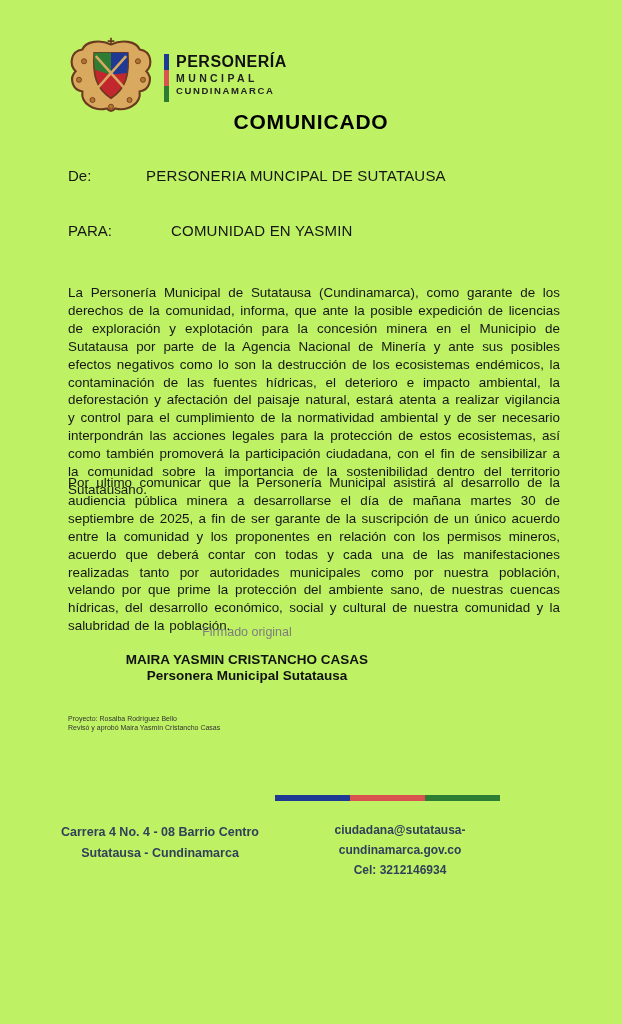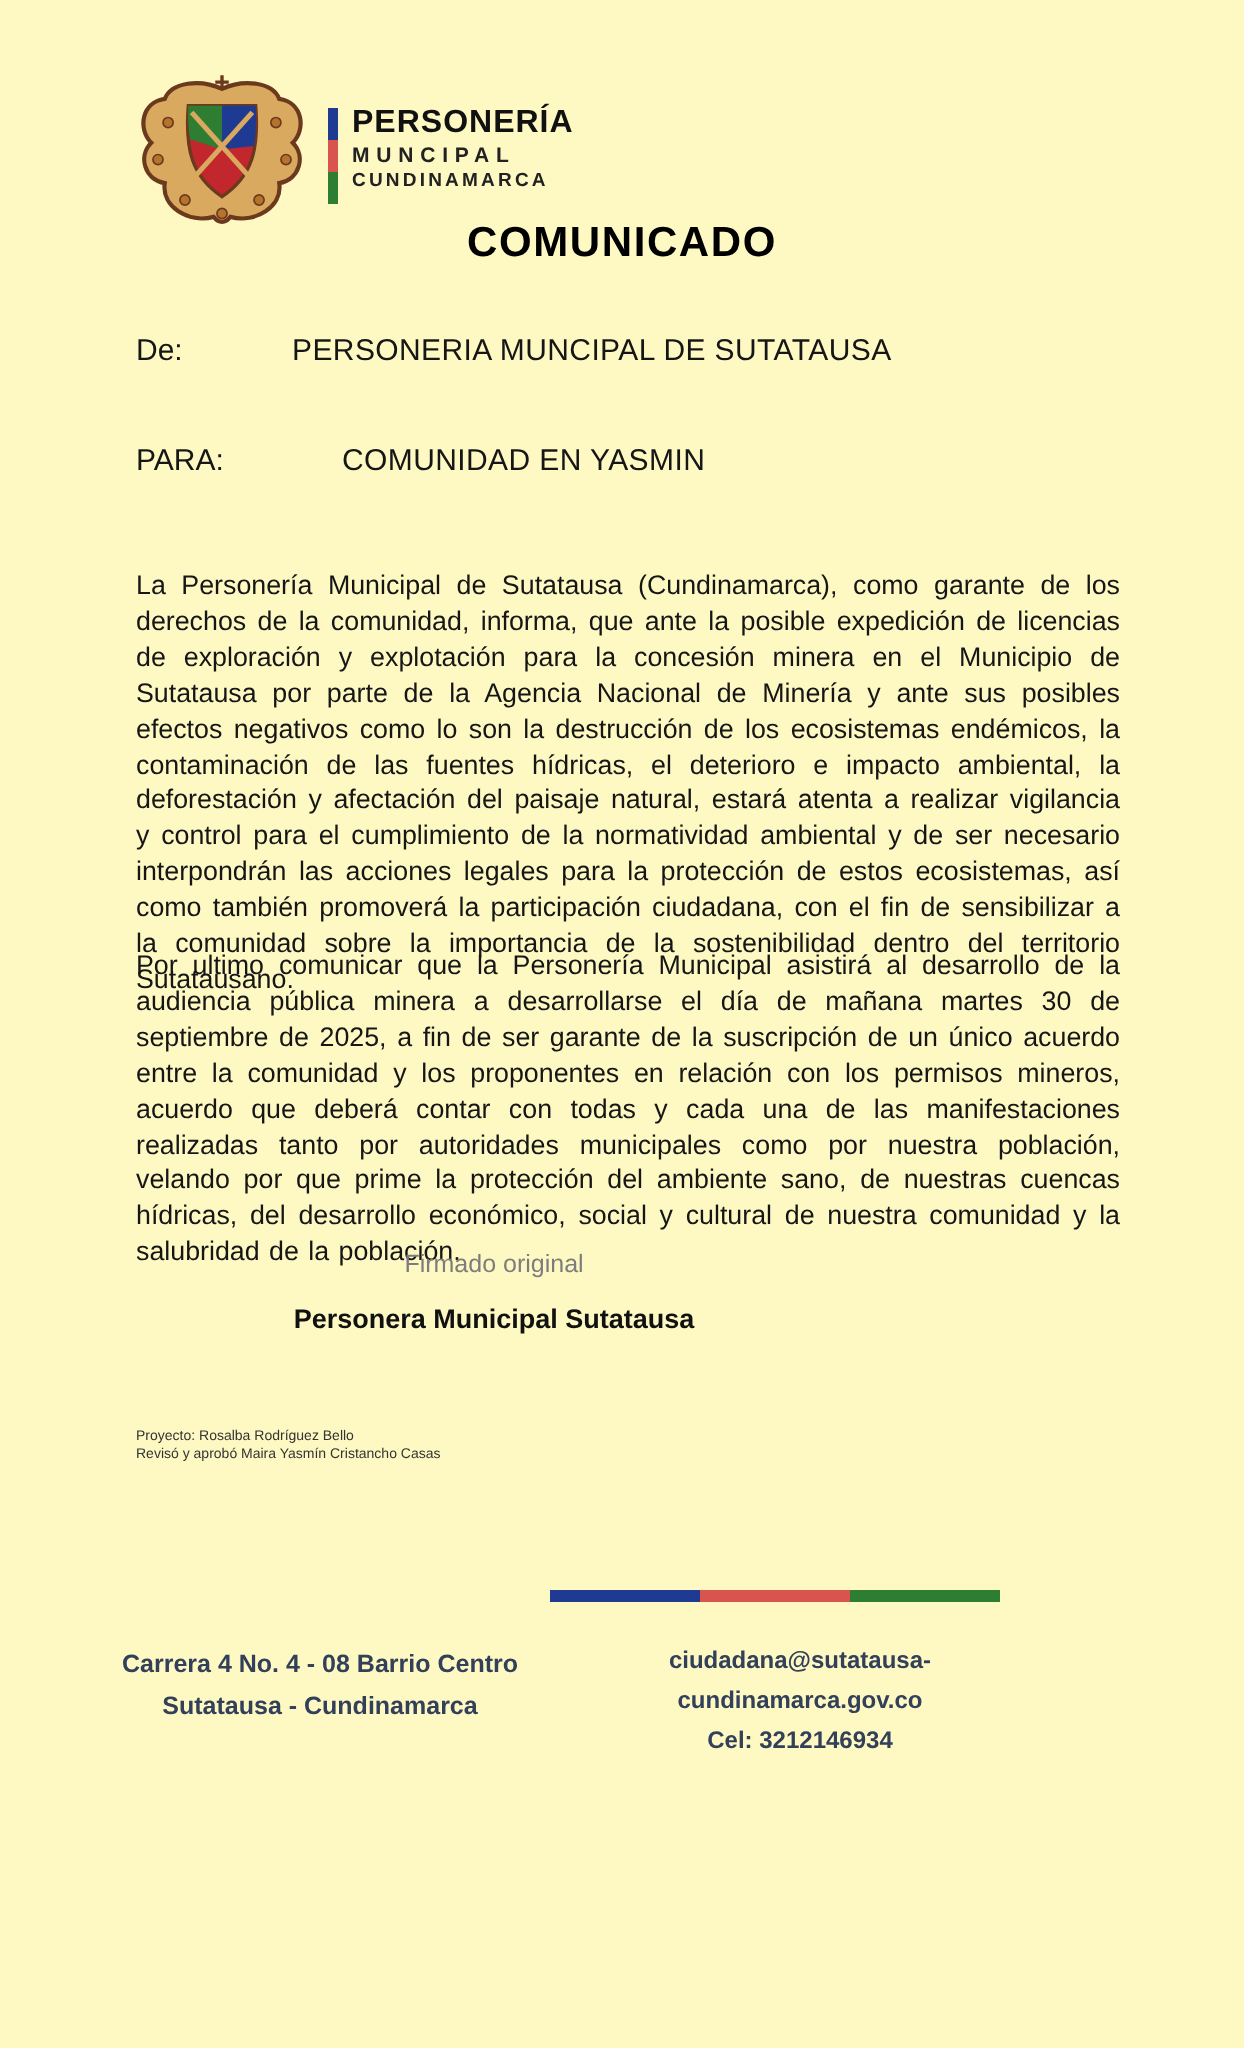--- a/index.html
+++ b/index.html
@@ -1,19 +1,19 @@
 <!DOCTYPE html>
 <html style="--bar-blue: #1f3a93; --bar-red: #d9534f; --bar-green: #2d7d32; --footer-text: #32405a;"><head>
 <meta charset="utf-8">
 <style>
   html,body{margin:0;padding:0;background:#ffffff;}
   .page{
     position:relative;
     width:622px;height:1024px;
-    background:#fef9c3;
+    background:#bef264;
     font-family:"Liberation Sans","DejaVu Sans",sans-serif;
     color:#1a1a1a;
     overflow:hidden;
   }
   
   .logo-row{position:absolute;left:68px;top:36px;display:flex;align-items:flex-start;}
   .crest{width:86px;height:80px;}
   .brand{display:flex;margin-left:10px;margin-top:18px;}
   .brand-bar{width:5px;height:48px;display:flex;flex-direction:column;margin-right:7px;}
   .brand-bar .seg{flex:1;}
@@ -119,20 +119,21 @@
   <div class="addr-line addr-to">
     <span class="addr-label">PARA:</span>
     <span class="addr-value">COMUNIDAD EN YASMIN</span>
   </div>
 
   <div class="para para-1">La Personería Municipal de Sutatausa (Cundinamarca), como garante de los derechos de la comunidad, informa, que ante la posible expedición de licencias de exploración y explotación para la concesión minera en el Municipio de Sutatausa por parte de la Agencia Nacional de Minería y ante sus posibles efectos negativos como lo son la destrucción de los ecosistemas endémicos, la contaminación de las fuentes hídricas, el deterioro e impacto ambiental, la deforestación y afectación del paisaje natural, estará atenta a realizar vigilancia y control para el cumplimiento de la normatividad ambiental y de ser necesario interpondrán las acciones legales para la protección de estos ecosistemas, así como también promoverá la participación ciudadana, con el fin de sensibilizar a la comunidad sobre la importancia de la sostenibilidad dentro del territorio Sutatausano.</div>
   <div class="para para-2">Por ultimo comunicar que la Personería Municipal asistirá al desarrollo de la audiencia pública minera a desarrollarse el día de mañana martes 30 de septiembre de 2025, a fin de ser garante de la suscripción de un único acuerdo entre la comunidad y los proponentes en relación con los permisos mineros, acuerdo que deberá contar con todas y cada una de las manifestaciones realizadas tanto por autoridades municipales como por nuestra población, velando por que prime la protección del ambiente sano, de nuestras cuencas hídricas, del desarrollo económico, social y cultural de nuestra comunidad y la salubridad de la población.</div>
 
   <div class="sig">
     <div class="sig-note">Firmado original</div>
+    <div class="sig-name">MAIRA YASMIN CRISTANCHO CASAS</div>
     <div class="sig-role">Personera Municipal Sutatausa</div>
   </div>
 
   <div class="footnotes">
     <div>Proyecto: Rosalba Rodríguez Bello</div>
     <div>Revisó y aprobó Maira Yasmín Cristancho Casas</div>
   </div>
 
   <div class="footer-bar">
     <div class="fseg seg-blue"></div>

